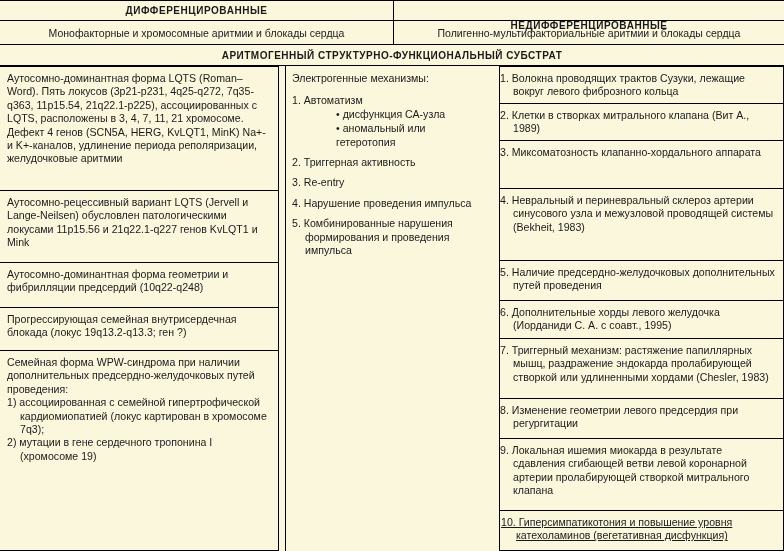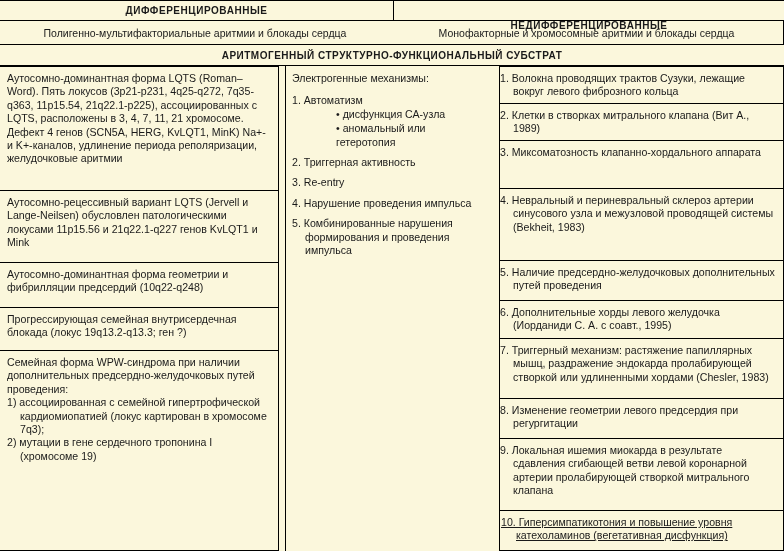--- a/index.html
+++ b/index.html
@@ -130,22 +130,22 @@
 <body>
 
 <div class="page">
 
   <div class="hdr-top">
     <div class="cell left">ДИФФЕРЕНЦИРОВАННЫЕ</div>
     <div class="cell right">НЕДИФФЕРЕНЦИРОВАННЫЕ</div>
   </div>
 
   <div class="hdr-sub">
+    <div class="cell left">Монофакторные и хромосомные аритмии и блокады сердца</div>
     <div class="cell right">Полигенно-мультифакториальные аритмии и блокады сердца</div>
-    <div class="cell left">Монофакторные и хромосомные аритмии и блокады сердца</div>
   </div>
 
   <div class="hdr-substrate">АРИТМОГЕННЫЙ СТРУКТУРНО-ФУНКЦИОНАЛЬНЫЙ СУБСТРАТ</div>
 
   <div class="body-area">
 
     <div class="col col-left">
 
       <div class="cellbox first" style="height:125px">Аутосомно-доминантная форма LQTS (Roman–Word). Пять локусов (3p21-p231, 4q25-q272, 7q35-q363, 11p15.54, 21q22.1-p225), ассоциированных с LQTS, расположены в 3, 4, 7, 11, 21 хромосоме. Дефект 4 генов (SCN5A, HERG, KvLQT1, MinK) Na+- и K+-каналов, удлинение периода реполяризации, желудочковые аритмии</div>
 

